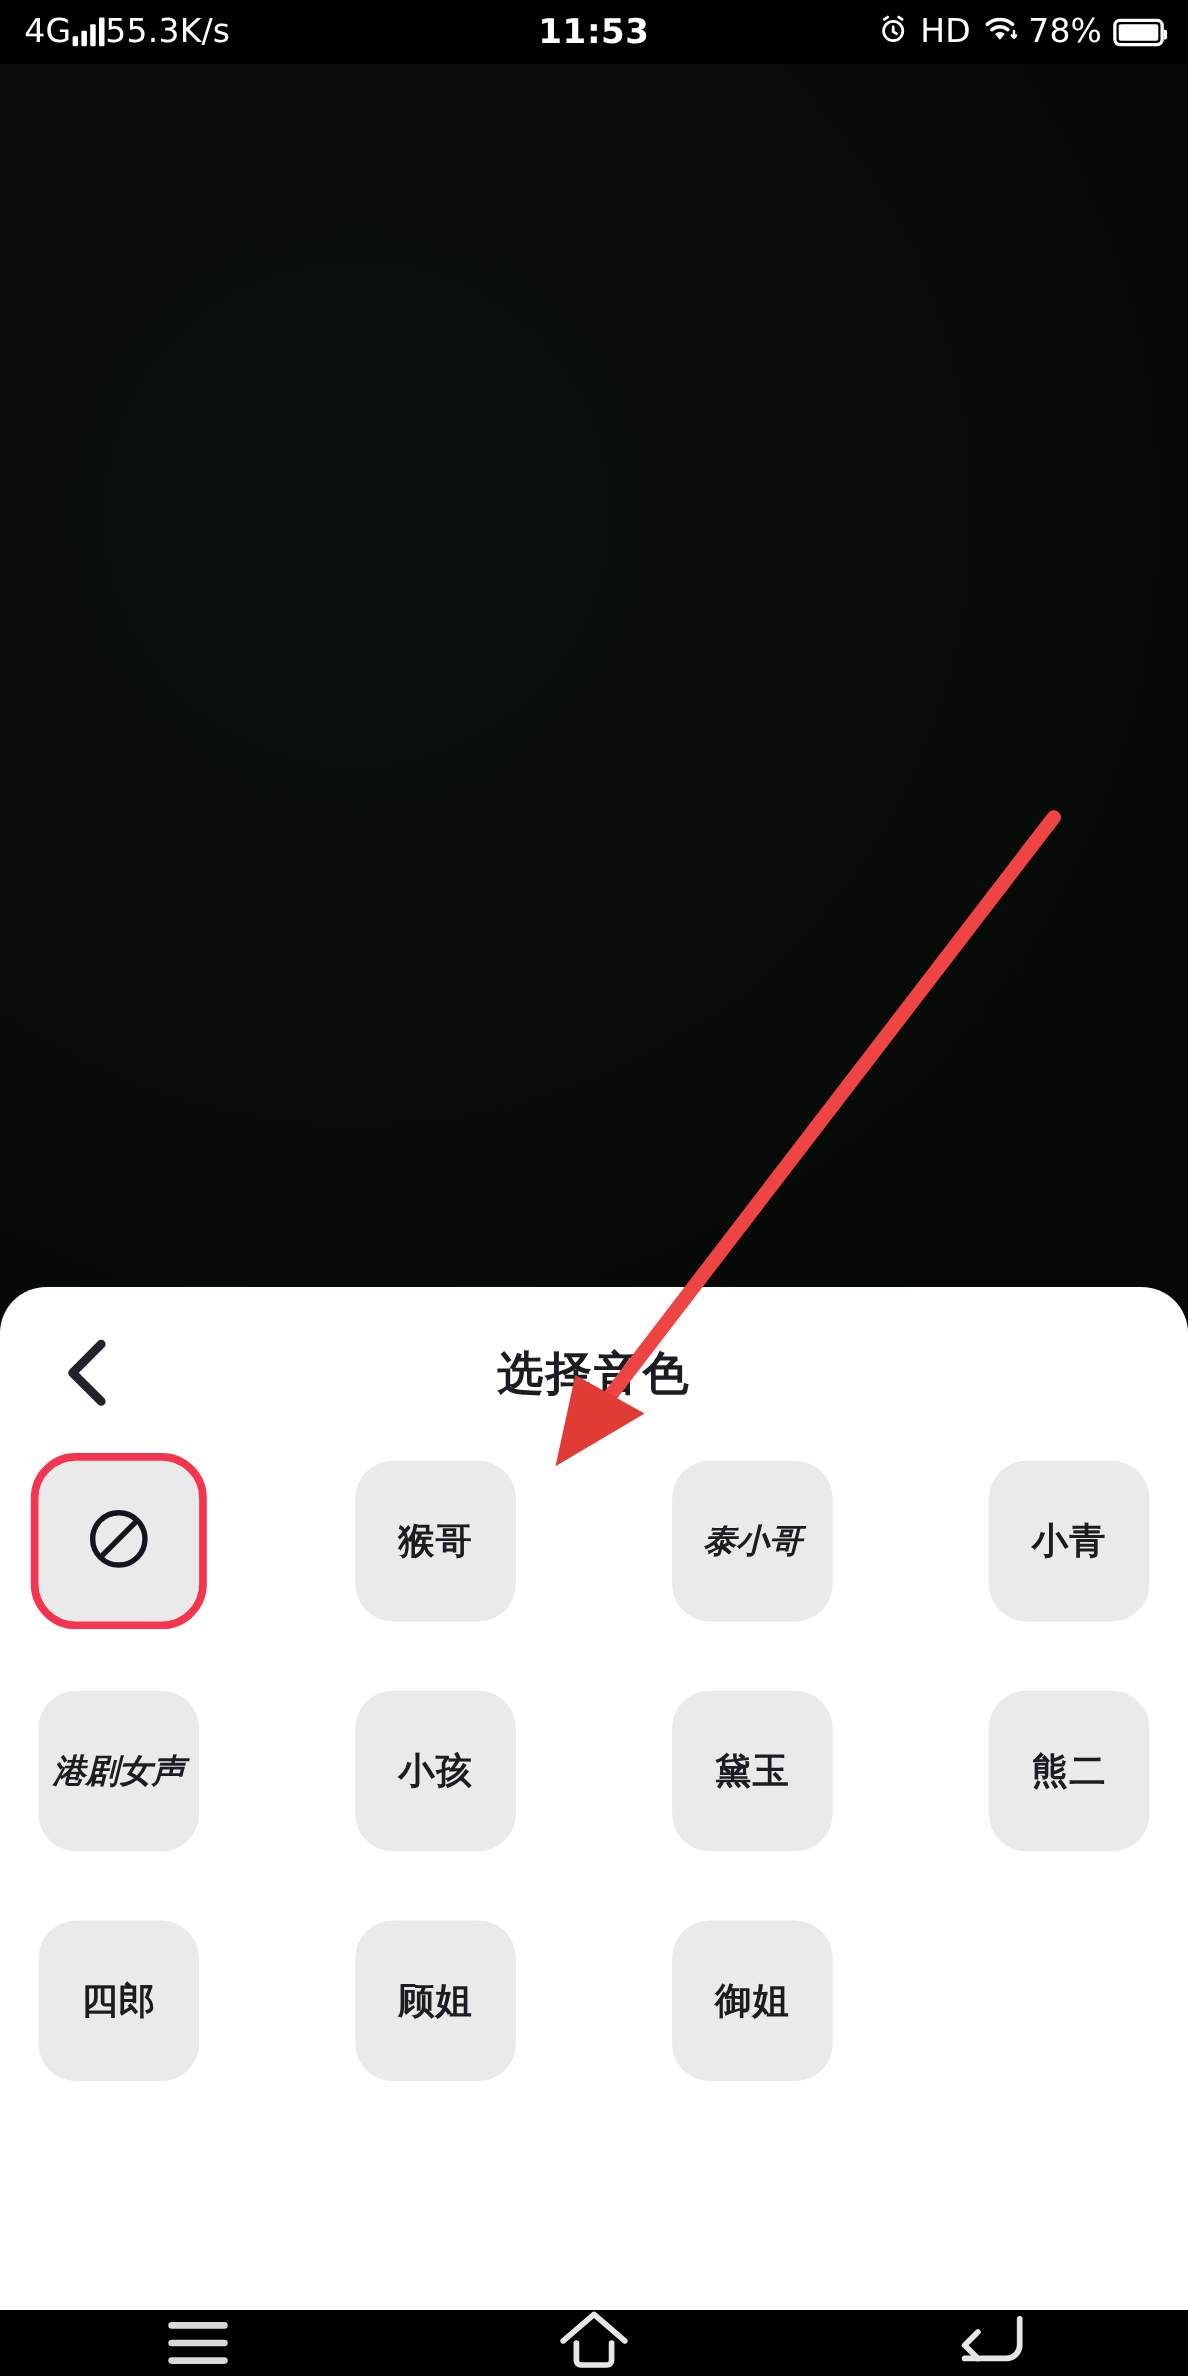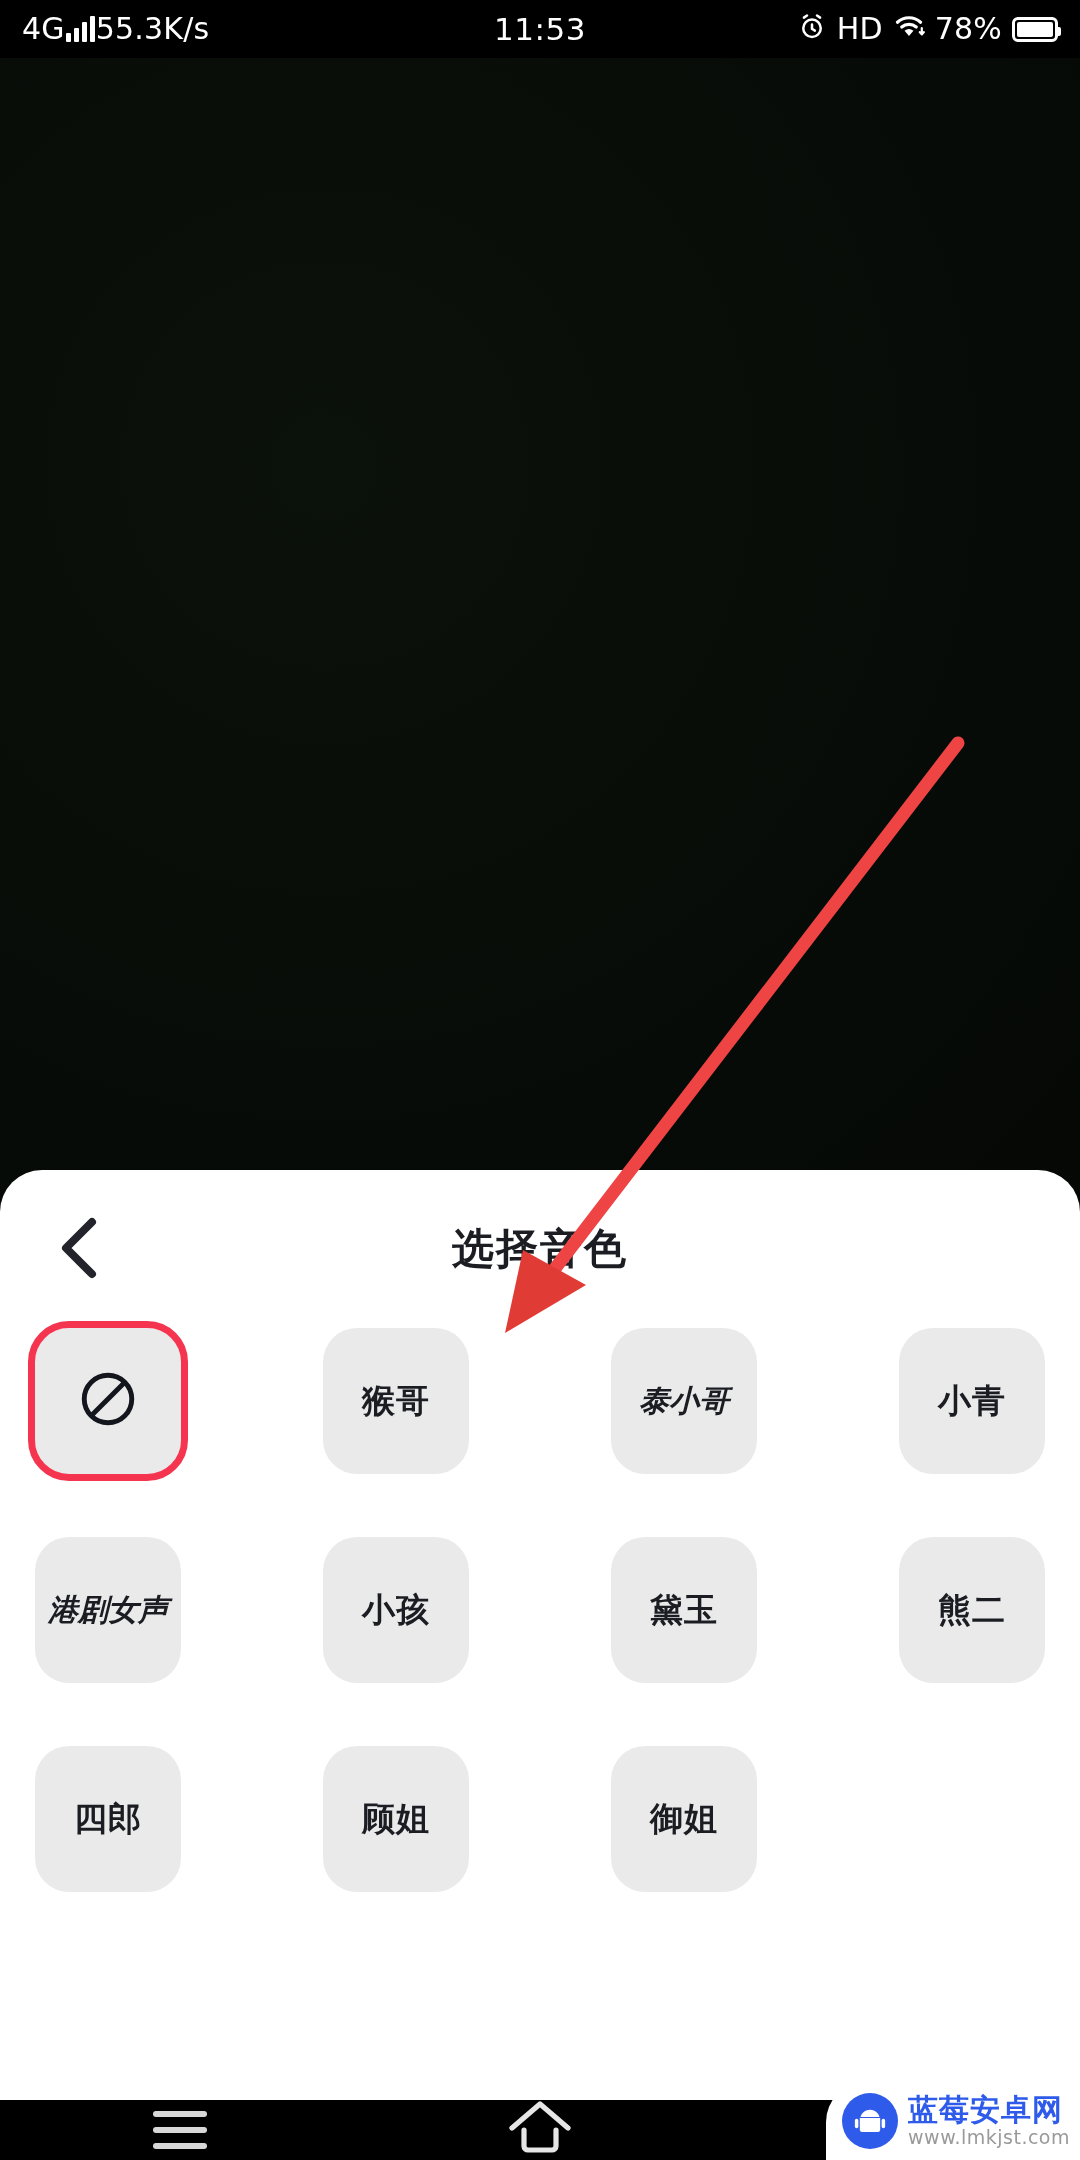--- a/index.html
+++ b/index.html
@@ -54,21 +54,21 @@
   }
   .sb-text {
     font-size: 30px;
     font-weight: 500;
     letter-spacing: .2px;
     line-height: 1;
     color: #fff;
   }
   .sb-time {
     font-size: 31px;
-    font-weight: 400;
+    font-weight: 700;
     color: #fff;
     letter-spacing: .5px;
   }
   .sig-bars {
     display: flex;
     align-items: flex-end;
     gap: 3px;
     height: 26px;
   }
   .sig-bars i {
@@ -405,30 +405,14 @@
     <div class="nav-btn">
       <span>
         <svg width="66" height="52" viewBox="0 0 33 26" fill="none" stroke="#e6e6e6" stroke-width="2.6" stroke-linecap="round" stroke-linejoin="round">
           <path d="M30 3v12a6 6 0 0 1-6 6H5"></path>
           <path d="M11 15 5 21l6 6" transform="translate(0,-6)"></path>
         </svg>
       </span>
     </div>
   </div>
 
-  <div id="watermark">
-    <span class="wm-badge">
-      <svg width="36" height="32" viewBox="0 0 24 22" fill="#ffffff">
-        <path d="M5 9h14v8a1.6 1.6 0 0 1-1.6 1.6H6.6A1.6 1.6 0 0 1 5 17z"></path>
-        <circle cx="9" cy="6" r="1.1"></circle>
-        <circle cx="15" cy="6" r="1.1"></circle>
-        <path d="M5.4 8.2A6.7 6.7 0 0 1 12 3.2a6.7 6.7 0 0 1 6.6 5z"></path>
-        <rect x="1.6" y="9.4" width="2.4" height="6.6" rx="1.2"></rect>
-        <rect x="20" y="9.4" width="2.4" height="6.6" rx="1.2"></rect>
-      </svg>
-    </span>
-    <span class="wm-text">
-      <div class="wm-name">蓝莓安卓网</div>
-      <div class="wm-url">www.lmkjst.com</div>
-    </span>
-  </div>
 
 </div>
 
 </body></html>

